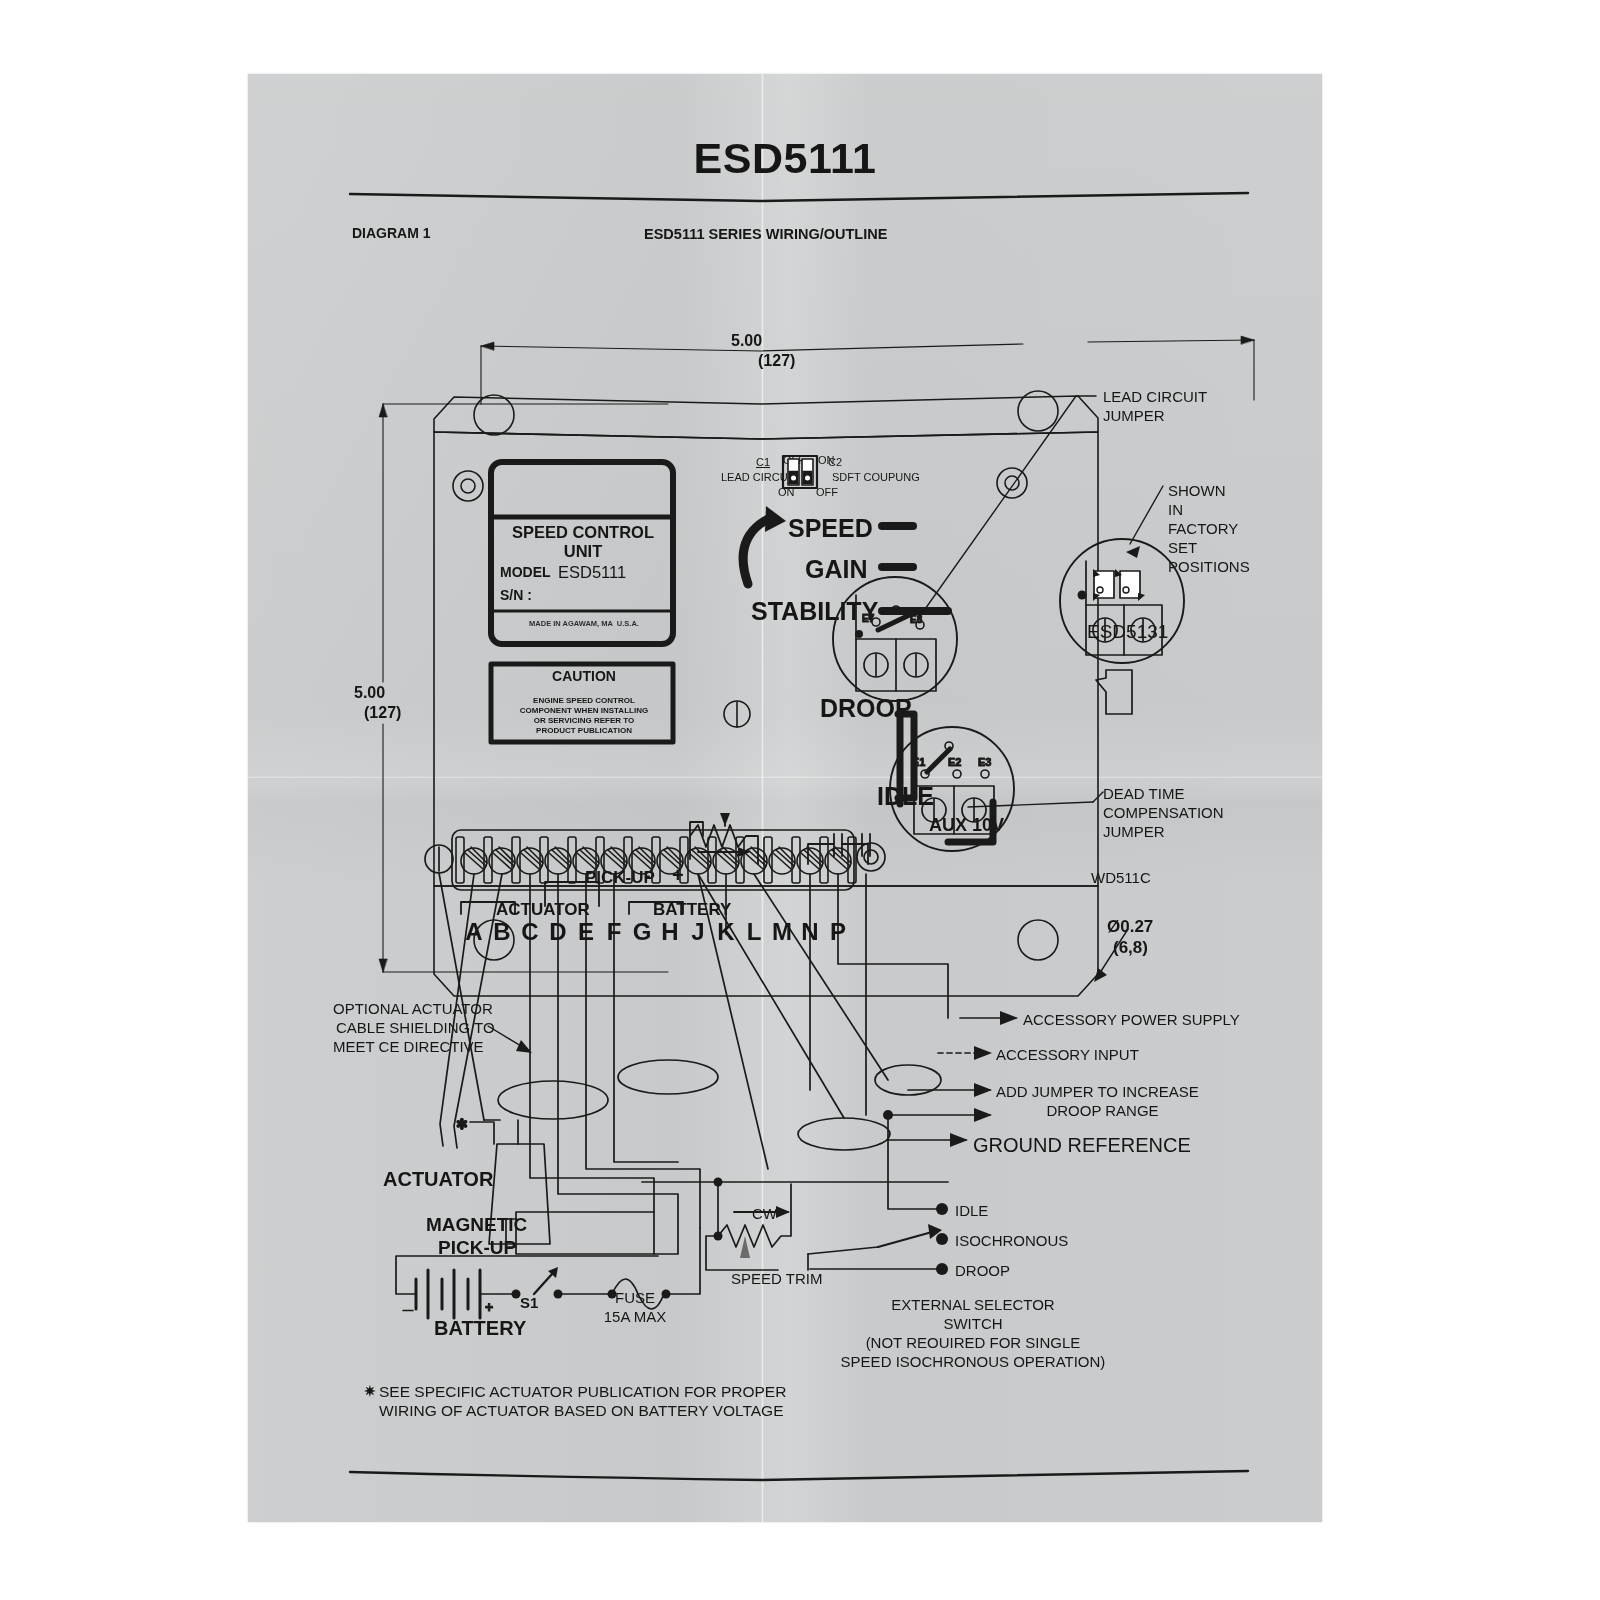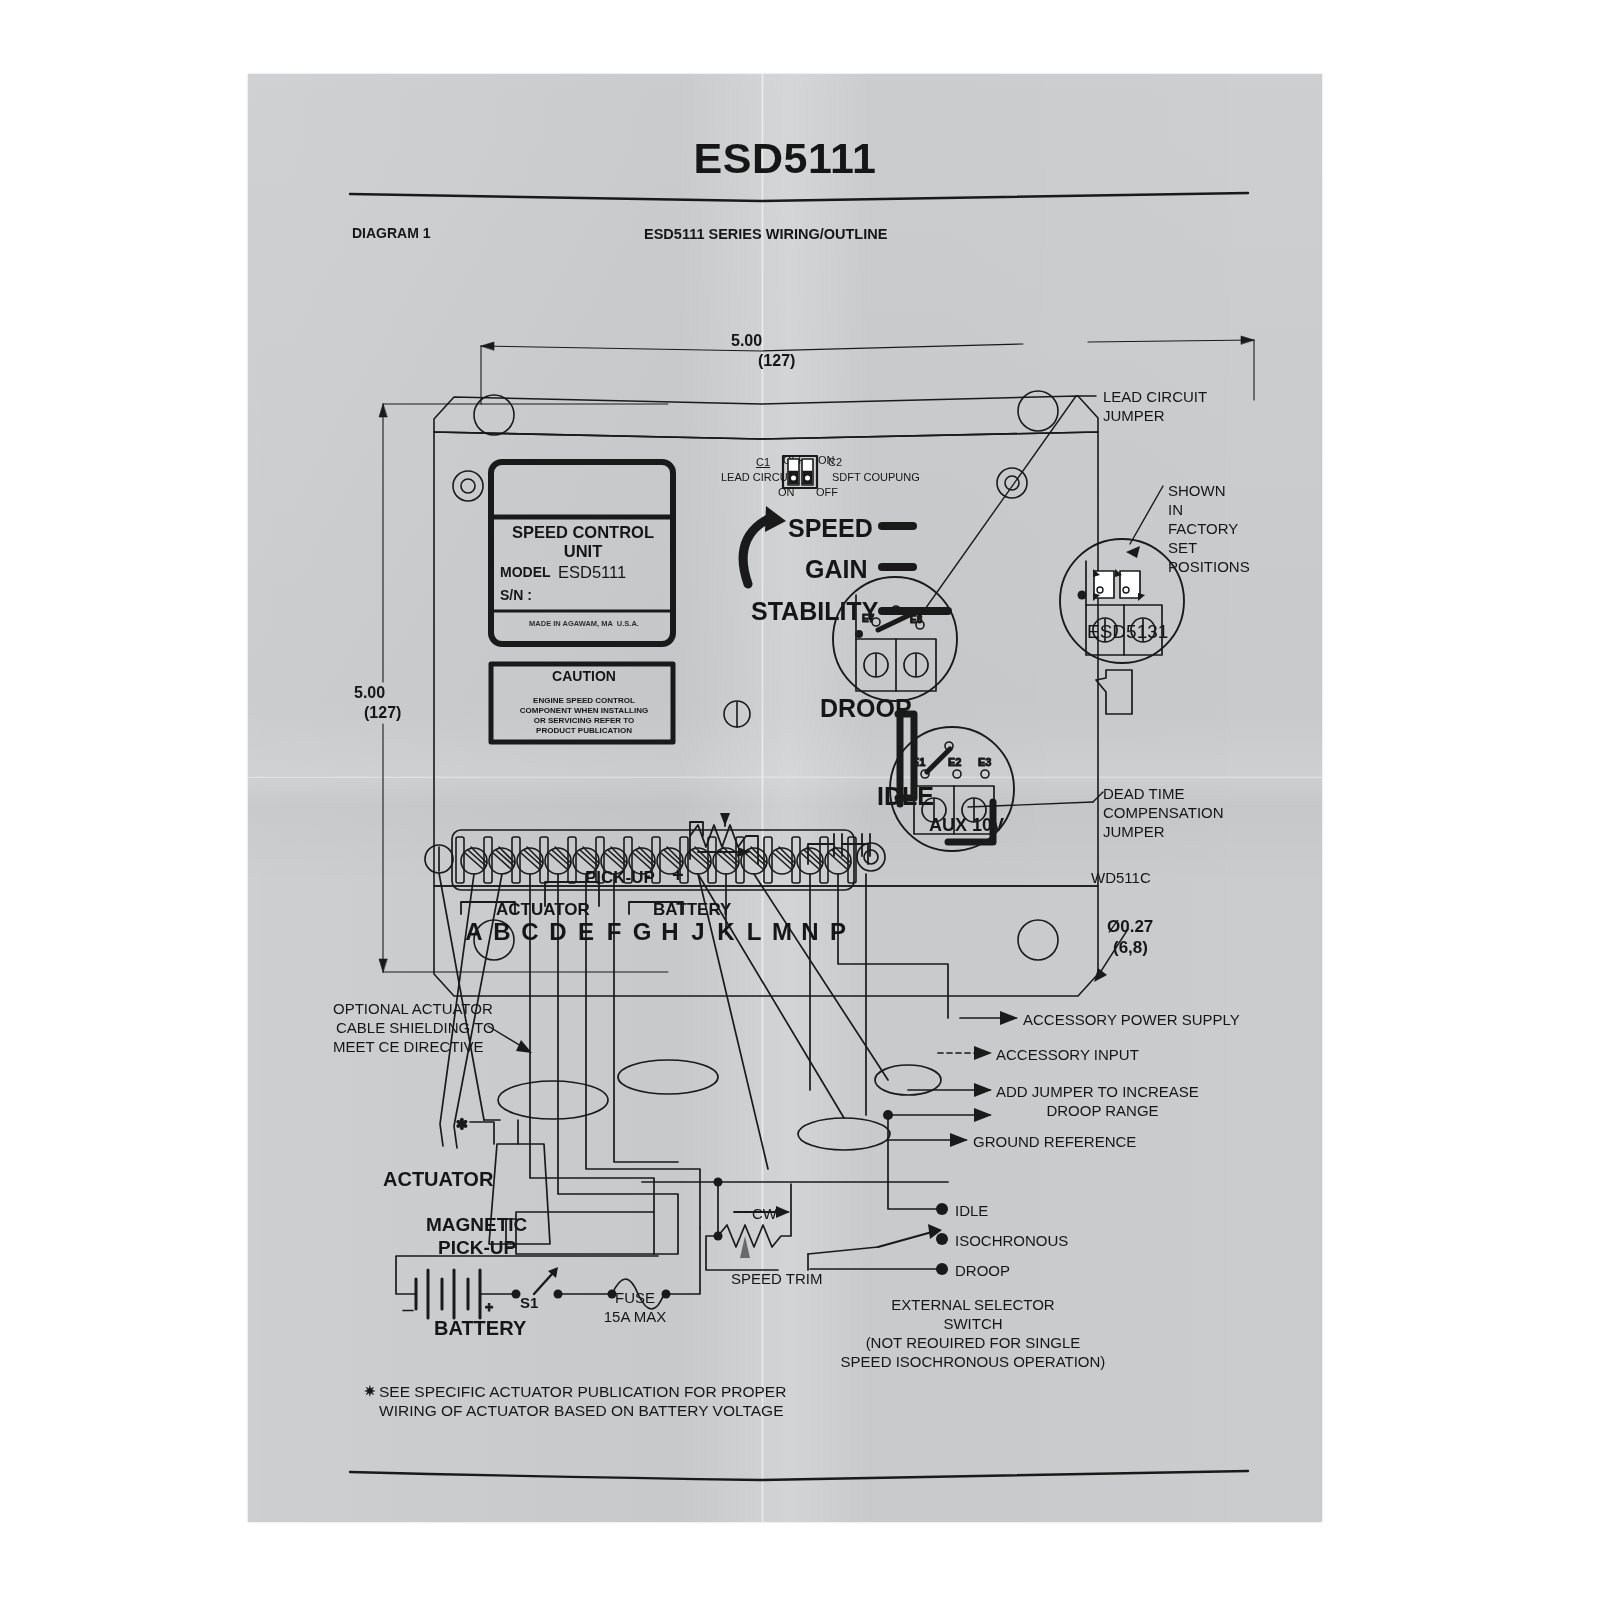--- a/index.html
+++ b/index.html
@@ -112,21 +112,21 @@
     <div class="t" style="left:855px;top:750px;font-size:15px;">JUMPER</div>
 
     <div class="t" style="left:85px;top:927px;font-size:15px;">OPTIONAL ACTUATOR</div>
     <div class="t" style="left:88px;top:946px;font-size:15px;text-align:center;">CABLE SHIELDING TO</div>
     <div class="t" style="left:85px;top:965px;font-size:15px;">MEET CE DIRECTIVE</div>
 
     <div class="t" style="left:775px;top:938px;font-size:15px;">ACCESSORY POWER SUPPLY</div>
     <div class="t" style="left:748px;top:973px;font-size:15px;">ACCESSORY INPUT</div>
     <div class="t" style="left:748px;top:1010px;font-size:15px;">ADD JUMPER TO INCREASE</div>
     <div class="t ctr" style="left:748px;top:1029px;width:213px;font-size:15px;">DROOP RANGE</div>
-    <div class="t" style="left:725px;top:1060px;font-size:15px;">GROUND REFERENCE</div>
+    <div class="t" style="left:725px;top:1060px;font-size:20px;">GROUND REFERENCE</div>
 
     <div class="t b" style="left:248px;top:826px;font-size:17px;">ACTUATOR</div>
     <div class="t b" style="left:337px;top:794px;font-size:17px;">PICK-UP</div>
     <div class="t b" style="left:405px;top:826px;font-size:17px;">BATTERY</div>
     <div class="t b" style="left:396px;top:790px;font-size:20px;">-</div>
     <div class="t b" style="left:424px;top:790px;font-size:20px;">+</div>
     <div class="t b" style="left:681px;top:741px;font-size:18px;">AUX 10V</div>
 
     <div class="t b" style="left:135px;top:1094px;font-size:20px;">ACTUATOR</div>
     <div class="t b" style="left:178px;top:1140px;font-size:19px;">MAGNETIC</div>

